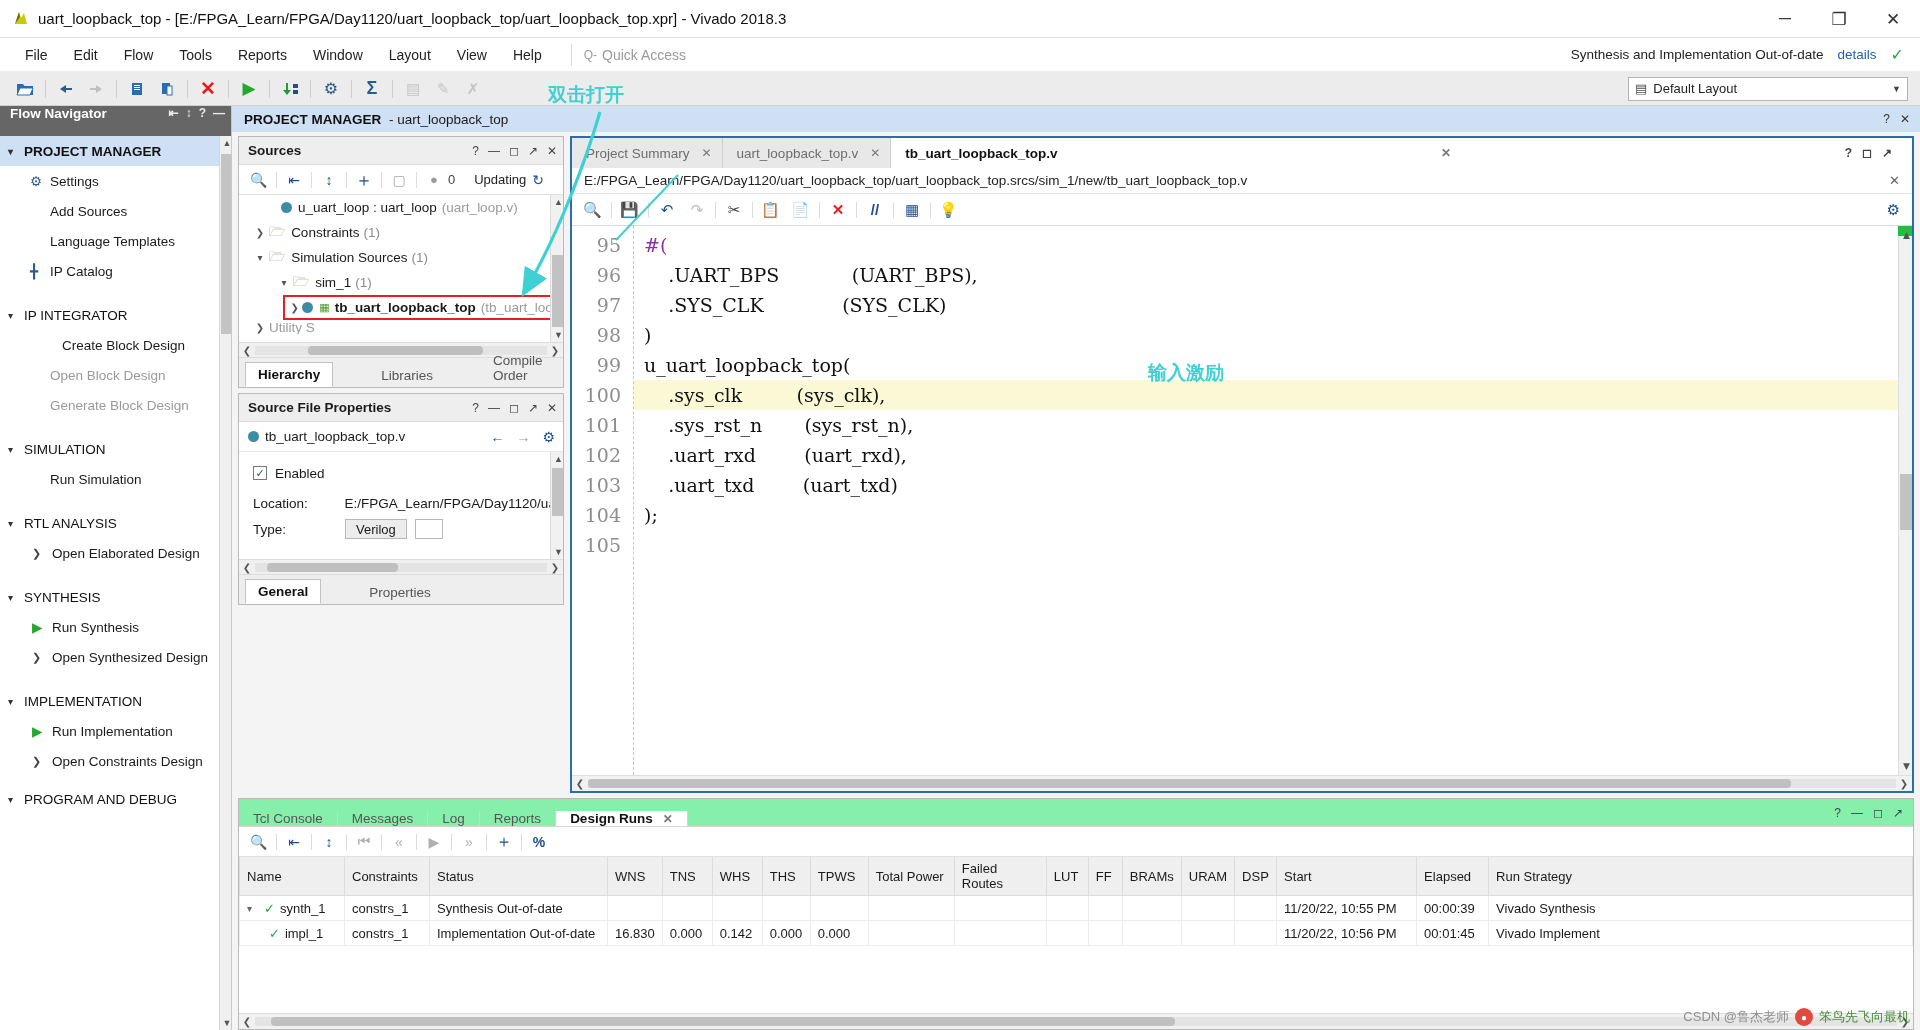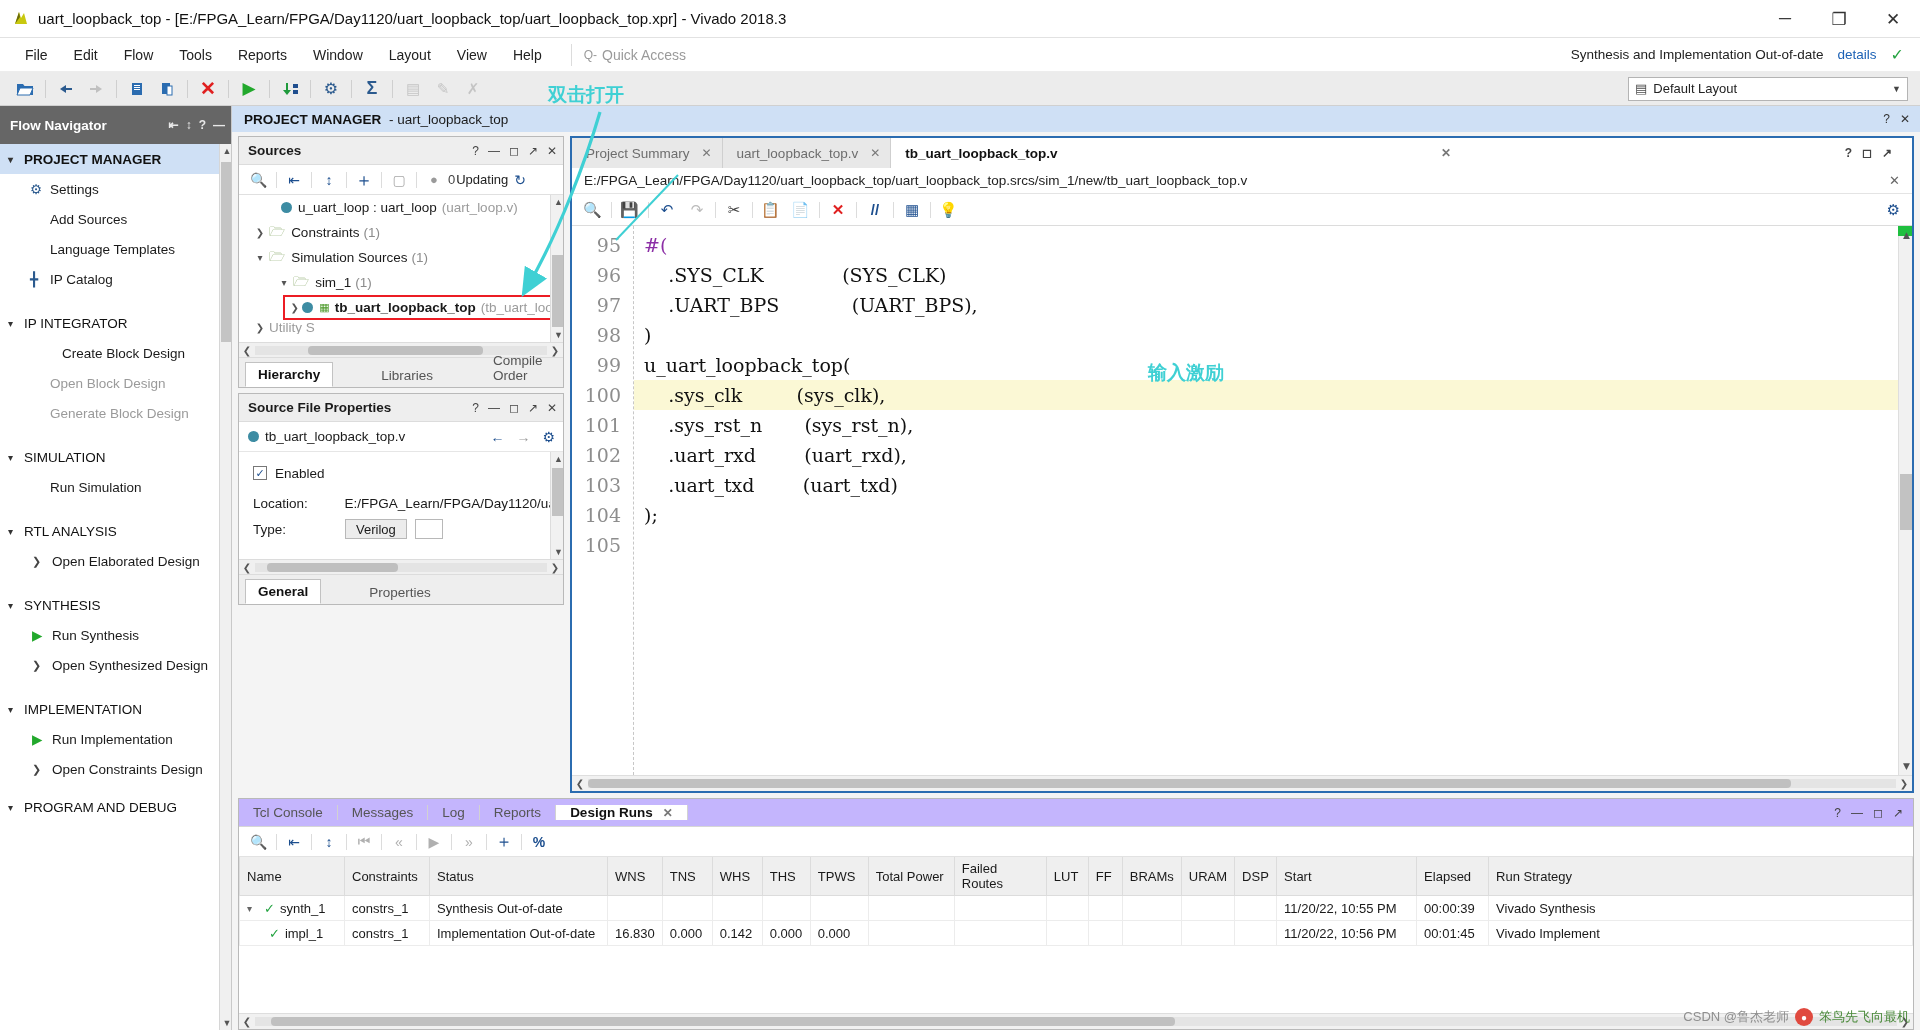--- a/index.html
+++ b/index.html
@@ -56,21 +56,21 @@
   }
   .layout-select .ls-ic{margin-right:6px;color:#4a4a4a;}
   .layout-select .ls-arrow{margin-left:auto;font-size:9px;color:#444;}
 
   
   .main{ display:flex; height:calc(1030px - 38px - 34px - 34px); position:relative; }
 
   
   .flownav{ width:232px; background:#fff; border-right:1px solid #c9c9c9;
             display:flex; flex-direction:column; }
-  .fn-head{ height:38px; background:#666666; color:#fff; display:flex; align-items:center;
+  .fn-head{ height:30px; background:#666666; color:#fff; display:flex; 
             padding:0 6px 0 10px; font-size:13.5px; font-weight:bold; }
   .fn-head .fn-tools{ margin-left:auto; display:flex; gap:7px; font-size:12px; color:#e8e8e8; }
   .fn-body{ flex:1; overflow:hidden; position:relative; }
   .fn-section{ display:flex; align-items:center; height:30px; padding-left:8px;
                font-size:13.5px; color:#111; }
   .fn-section.active{ background:#cfe0f5; font-weight:bold; }
   .fn-caret{ width:16px; font-size:10px; color:#333; }
   .fn-item{ display:flex; align-items:center; height:30px; padding-left:30px;
             font-size:13.5px; color:#1a1a1a; }
   .fn-item.dim{ color:#9a9a9a; }
@@ -101,21 +101,21 @@
   .panel-head{ height:28px; background:#eeeeee; display:flex; align-items:center;
                padding:0 6px 0 9px; font-weight:bold; font-size:13.5px; border-bottom:1px solid #dcdcdc;}
   .panel-head .ph-tools{ margin-left:auto; display:flex; gap:9px; font-weight:normal;
                          font-size:12px; color:#444; }
   .panel-tbar{ height:30px; display:flex; align-items:center; padding-left:6px;
                border-bottom:1px solid #e0e0e0; background:#fff; }
   .ptbi{ width:28px; height:24px; display:flex;align-items:center;justify-content:center;
          color:#1c4e8e; font-size:14px; }
   .ptbi.gray{ color:#a8a8a8; }
   .psep{ width:1px;height:16px;background:#dcdcdc;margin:0 3px;}
-  .updating{ margin-left:1px; font-size:13px; color:#222; display:flex;align-items:center;gap:6px;}
+  .updating{ margin-left:19px; font-size:13px; color:#222; display:flex;align-items:center;gap:6px;}
   .updating .spin{ color:#1c4e8e; font-size:14px; }
 
   .tree{ flex:1; overflow:hidden; position:relative; background:#fff; font-size:13.5px; }
   .trow{ display:flex; align-items:center; height:25px; padding-left:4px; white-space:nowrap;}
   .tcaret{ width:18px; text-align:center; font-size:10px; color:#555; }
   .tfolder{ color:#8aa96b; margin-right:6px; font-size:13px; }
   .tdot{ width:11px;height:11px;border-radius:50%;background:#3d8ca3;margin-right:6px;
          display:inline-block;flex:none;}
   .tcount{ color:#8c8c8c; margin-left:4px; }
   .tgray{ color:#9b9b9b; }
@@ -181,21 +181,21 @@
   .cpurple{ color:#8c2fa6; }
   .ed-vscroll{ position:absolute;right:0;top:0;width:14px;height:100%;background:#f1f1f1;
                border-left:1px solid #dedede;}
   .ed-hscroll{ height:16px; background:#f1f1f1; border-top:1px solid #dedede; display:flex;
                align-items:center;}
   .marker{ position:absolute; right:0; top:0; width:14px; height:10px; background:#1fbf3f; }
 
   
   .console{ height:232px; margin:5px 6px 0 6px; background:#fff; border:1px solid #b9b9b9;
             display:flex; flex-direction:column; }
-  .ctabs{ height:28px; background:#c4b5fd; display:flex; align-items:center;
+  .ctabs{ height:28px; background:#86efac; display:flex; align-items:flex-end;
           border-bottom:1px solid #d6d6d6; position:relative; }
   .ctab{ display:flex;align-items:center;padding:0 14px;font-size:13.5px;color:#555;
          border-right:1px solid #d2d2d2;}
   .ctab.active{ background:#fff; color:#111; font-weight:bold; }
   .ctab .x{ margin-left:10px; font-size:12px; color:#777; }
   .ctools{ position:absolute; right:10px; top:0; height:28px; display:flex;
            align-items:center; gap:10px; font-size:12px; color:#444; }
   .ctbar{ height:30px; display:flex; align-items:center; padding-left:6px;
           border-bottom:1px solid #e2e2e2; }
   .ctbi{ width:28px;height:24px;display:flex;align-items:center;justify-content:center;
@@ -649,22 +649,22 @@
             <div>99</div>
             <div>100</div>
             <div>101</div>
             <div>102</div>
             <div>103</div>
             <div>104</div>
             <div>105</div>
           </div>
           <div class="codearea">
             <div class="cline"><span class="cpurple">#(</span></div>
+            <div class="cline">    .UART_BPS            (UART_BPS),</div>
             <div class="cline">    .SYS_CLK             (SYS_CLK)</div>
-            <div class="cline">    .UART_BPS            (UART_BPS),</div>
             <div class="cline">)</div>
             <div class="cline">u_uart_loopback_top(</div>
             <div class="cline hl">    .sys_clk         (sys_clk),</div>
             <div class="cline">    .sys_rst_n       (sys_rst_n),</div>
             <div class="cline">    .uart_rxd        (uart_rxd),</div>
             <div class="cline">    .uart_txd        (uart_txd)</div>
             <div class="cline">);</div>
             <div class="cline"></div>
           </div>
           <div class="ed-vscroll">

